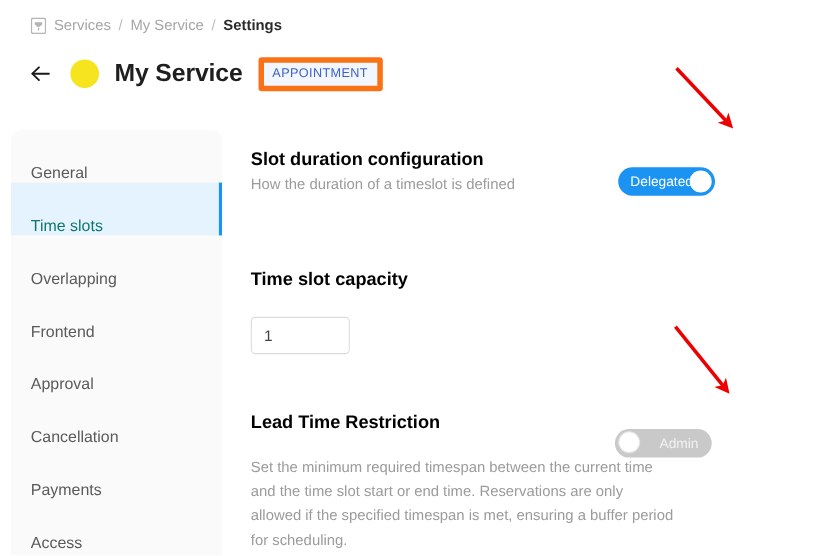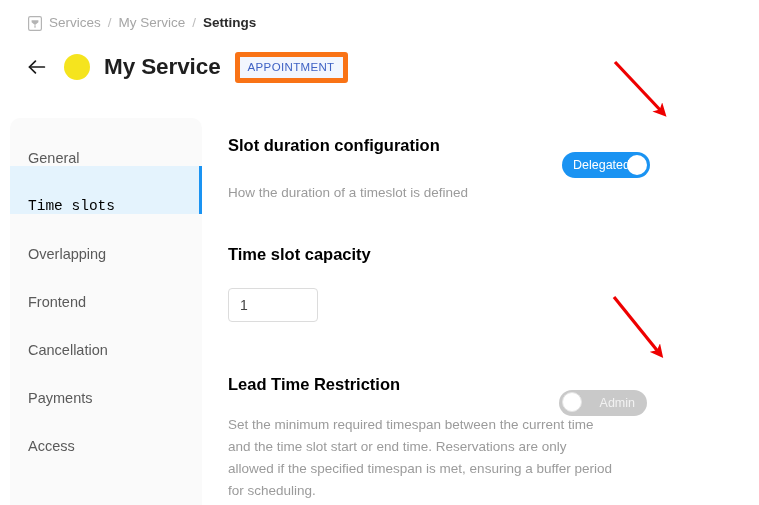--- a/index.html
+++ b/index.html
@@ -117,22 +117,21 @@
     display: flex;
     align-items: flex-end;
     padding-left: 18px;
     font-size: 14.5px;
     color: #5a5a5a;
     cursor: pointer;
     white-space: nowrap;
   }
   .nav-item.active {
     background: #e4f3fd;
-    color: #000000;
-    font-family: Liberation Mono, monospace;
+    color: #0f766e;
   }
   .nav-item.active::after {
     content: "";
     position: absolute;
     right: 0;
     top: 0;
     bottom: 0;
     width: 3px;
     background: #1a93f2;
   }
@@ -162,21 +161,21 @@
   }
   .section-desc {
     font-size: 13.5px;
     color: #9b9b9b;
     line-height: 22px;
     max-width: 385px;
   }
 
   
   #sec-slot-duration { top: 16px; }
-  #sec-slot-duration .section-desc { margin-top: 26px; }
+  #sec-slot-duration .section-desc { margin-top: 1px; }
 
   #sec-capacity { top: 125px; }
   #sec-capacity .capacity-input {
     margin-top: 23px;
     width: 90px;
     height: 34px;
     border: 1px solid #dcdcdc;
     border-radius: 4px;
     background: #ffffff;
     font-family: "Liberation Sans", sans-serif;
@@ -282,20 +281,23 @@
     <div class="nav-item active">
       <span>Time slots</span>
     </div>
     <div class="nav-item">
       <span>Overlapping</span>
     </div>
     <div class="nav-item">
       <span>Frontend</span>
     </div>
     <div class="nav-item">
+      <span>Approval</span>
+    </div>
+    <div class="nav-item">
       <span>Cancellation</span>
     </div>
     <div class="nav-item">
       <span>Payments</span>
     </div>
     <div class="nav-item">
       <span>Access</span>
     </div>
   </aside>
 

